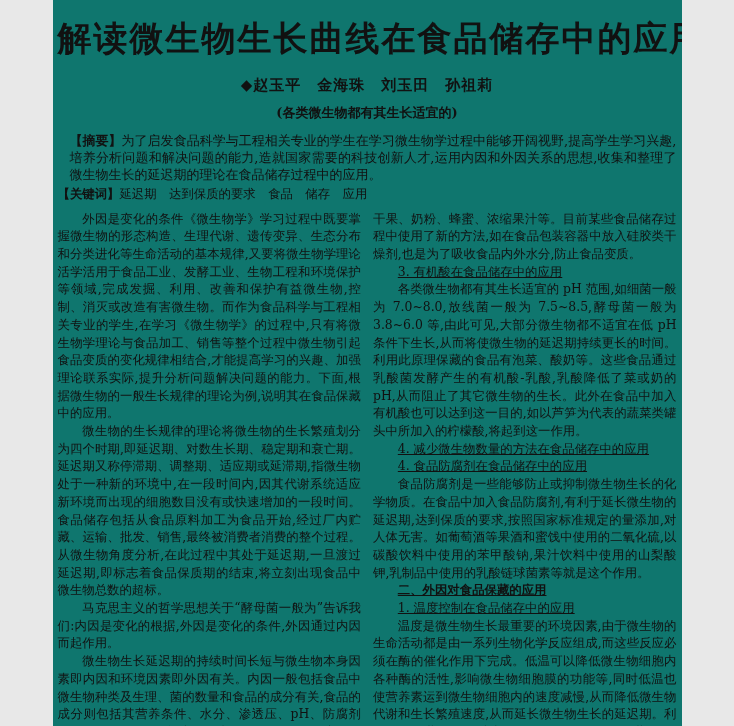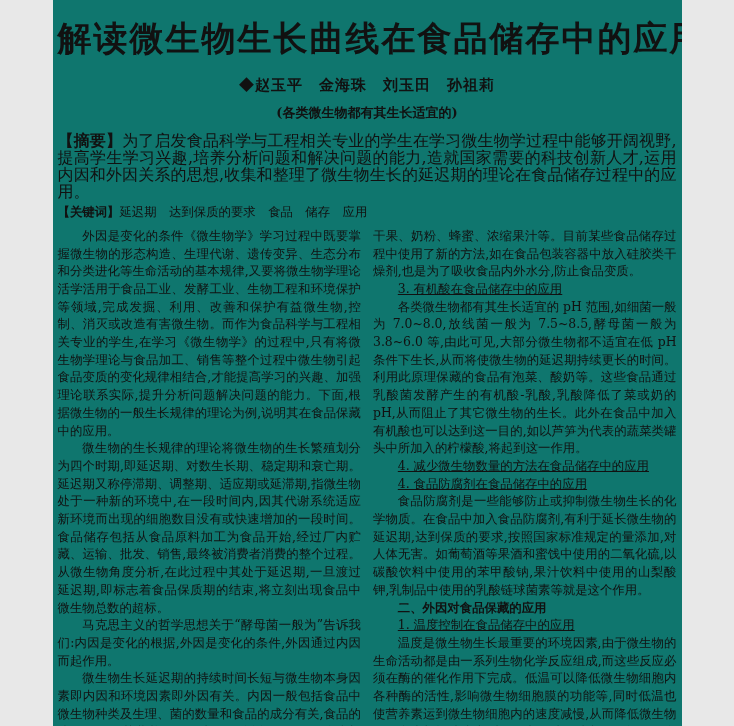--- a/index.html
+++ b/index.html
@@ -26,33 +26,33 @@
     margin: 8px 0 0 0;
     line-height: 1.2;
     white-space: nowrap;
   }
   .authors {
     text-align: center;
     font-size: 15px;
     font-weight: 700;
     margin-top: 17px;
     letter-spacing: 1px;
-    font-family: Liberation Serif, serif;
   }
   .affiliation {
     text-align: center;
     font-size: 13px;
     font-weight: 700;
     margin-top: 9px;
   }
   .abstract {
     margin-top: 10px;
-    font-size: 16px;
+    font-size: 13px;
     line-height: 17.2px;
     text-align: justify;
+    margin-left: 12px;
   }
   .abstract .label, .keywords .label { font-weight: 700; }
   .keywords {
     margin-top: 2px;
     font-size: 12.4px;
     line-height: 17.2px;
   }
   .columns {
     display: flex;
     gap: 12px;
@@ -61,21 +61,21 @@
   .col {
     flex: 1 1 0;
     min-width: 0;
     font-size: 12.4px;
     line-height: 17.7px;
     text-align: justify;
   }
   .col p { margin: 0; }
   .para { text-indent: 2em; }
   .cont { text-indent: 0; }
-  .h1 { text-indent: 2em; font-weight: 700; }
+  .h1 { text-indent: 2em; font-weight: 700; text-decoration: underline; }
   .h2 { text-indent: 2em; font-weight: 400; text-decoration: underline; }
 </style>
 </head>
 <body>
 
 <div class="page">
   <h1 class="title">解读微生物生长曲线在食品储存中的应用</h1>
   <div class="authors">◆赵玉平　金海珠　刘玉田　孙祖莉</div>
   <div class="affiliation">(各类微生物都有其生长适宜的)</div>
 

